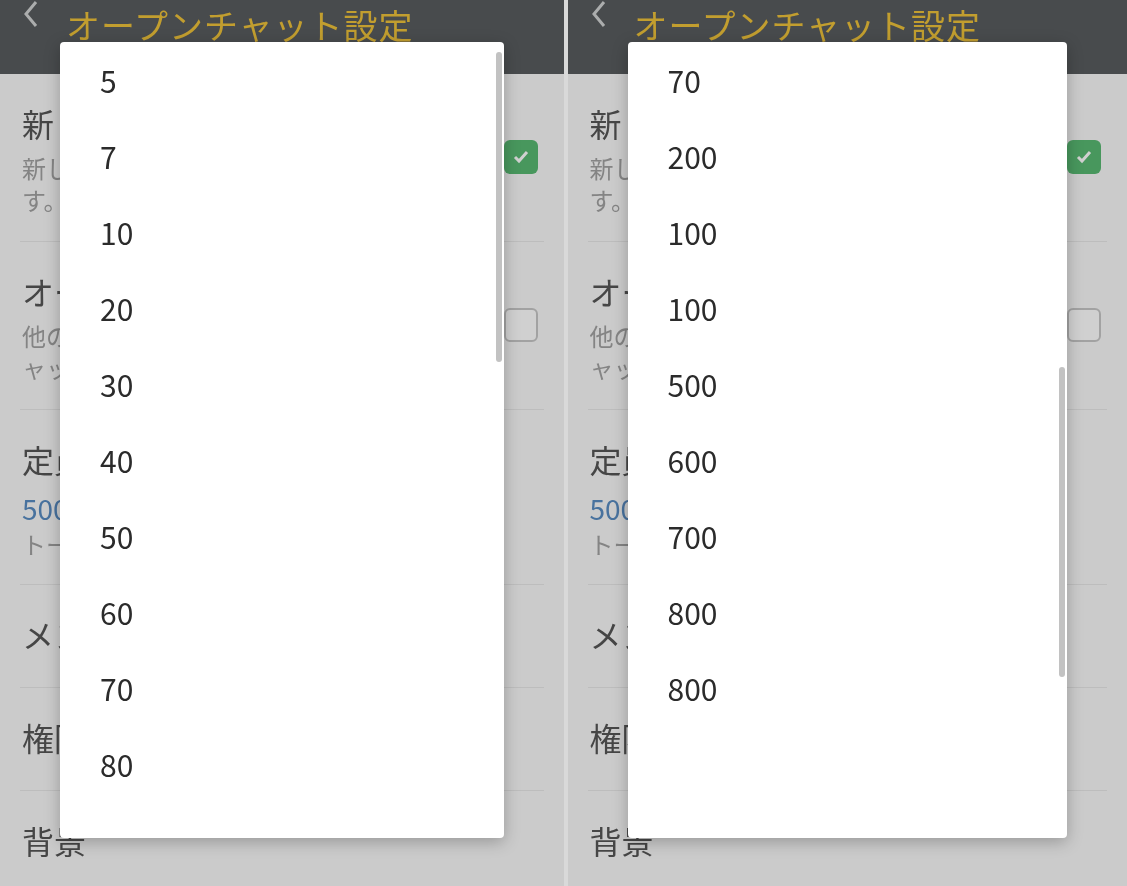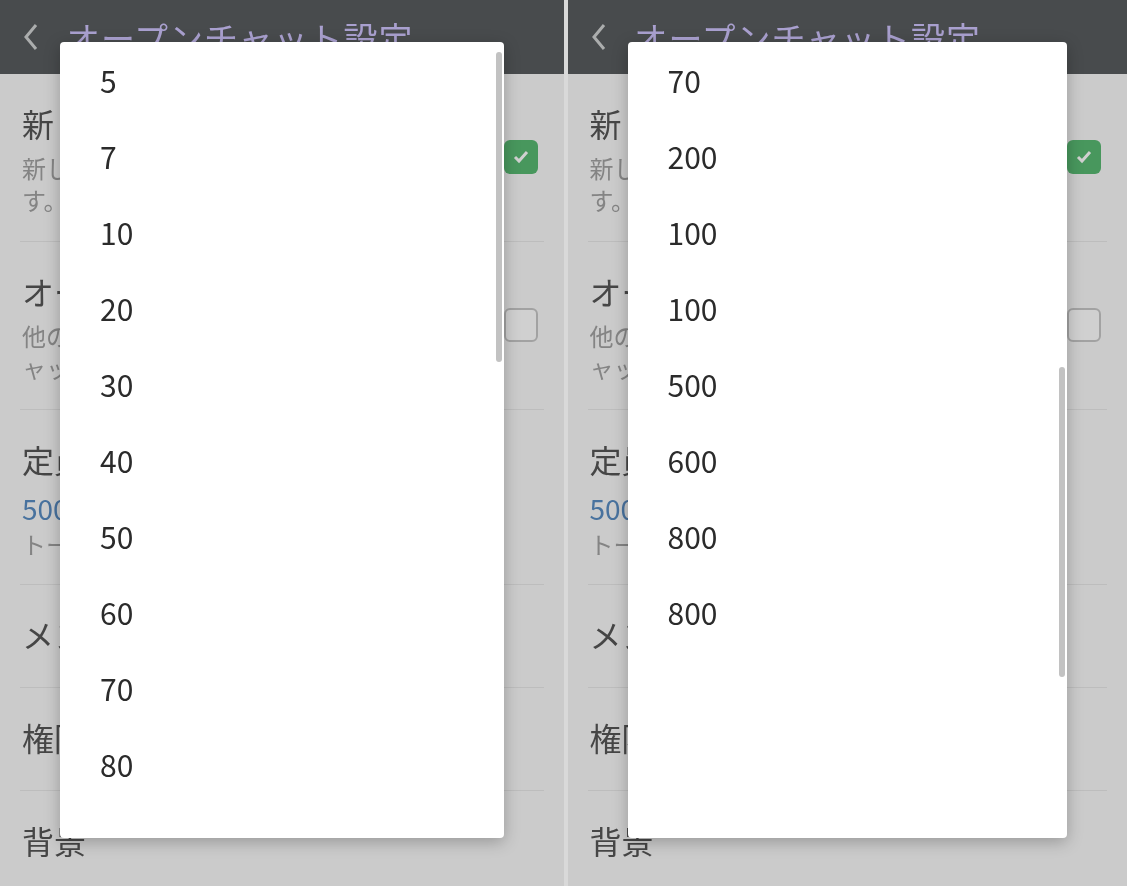--- a/index.html
+++ b/index.html
@@ -2,21 +2,21 @@
 <html><head>
 <meta charset="utf-8">
 <style>
   * { box-sizing: border-box; margin: 0; padding: 0; }
   html, body { width: 1127px; height: 886px; overflow: hidden; font-family: "Hiragino Sans", "Noto Sans CJK JP", Arial, sans-serif; }
   .stage { display: flex; width: 1127px; height: 886px; }
   .phone { position: relative; width: 50%; height: 100%; background: #f7f7f7; overflow: hidden; }
   .phone + .phone { border-left: 4px solid #d9d9d9; }
 
   
-  .header { position: relative; height: 74px; background: #2f3336; color: #c4b5fd; display: flex; align-items: center; padding: 0 18px; font-size: 34px; letter-spacing: 1px; }
+  .header { position: relative; height: 74px; background: #2f3336; color: #eab308; display: flex; align-items: flex-start; padding: 0 18px; font-size: 34px; letter-spacing: 1px; }
   .back { width: 28px; height: 28px; margin-right: 20px; display: flex; align-items: center; justify-content: center; }
   .back svg { width: 20px; height: 28px; stroke: #c7c9ca; stroke-width: 3; fill: none; }
 
   
   .settings { padding: 0 20px; }
   .row { border-bottom: 1px solid #e2e2e2; padding: 26px 2px 24px; position: relative; }
   .row .title { font-size: 32px; color: #2b2b2b; margin-bottom: 6px; }
   .row .sub  { font-size: 24px; color: #8a8a8a; line-height: 1.35; }
   .row .blue { color: #2f6fb3; font-size: 28px; }
   .check { position: absolute; right: 6px; top: 50%; transform: translateY(-50%); width: 34px; height: 34px; border-radius: 6px; display:flex; align-items:center; justify-content:center; }
@@ -153,19 +153,20 @@
 
     <div class="dim"></div>
     <div class="modal">
       <div class="inner" id="opts-right">
           <div class="opt">70</div>
           <div class="opt">200</div>
           <div class="opt">100</div>
           <div class="opt">100</div>
           <div class="opt">500</div>
           <div class="opt">600</div>
+          <div class="opt">700</div>
           <div class="opt">800</div>
           <div class="opt">800</div>
         </div>
       <div class="scrollbar" style="top:325px; height:310px;"></div>
     </div>
   </div>
 </div>
 
 </body></html>

